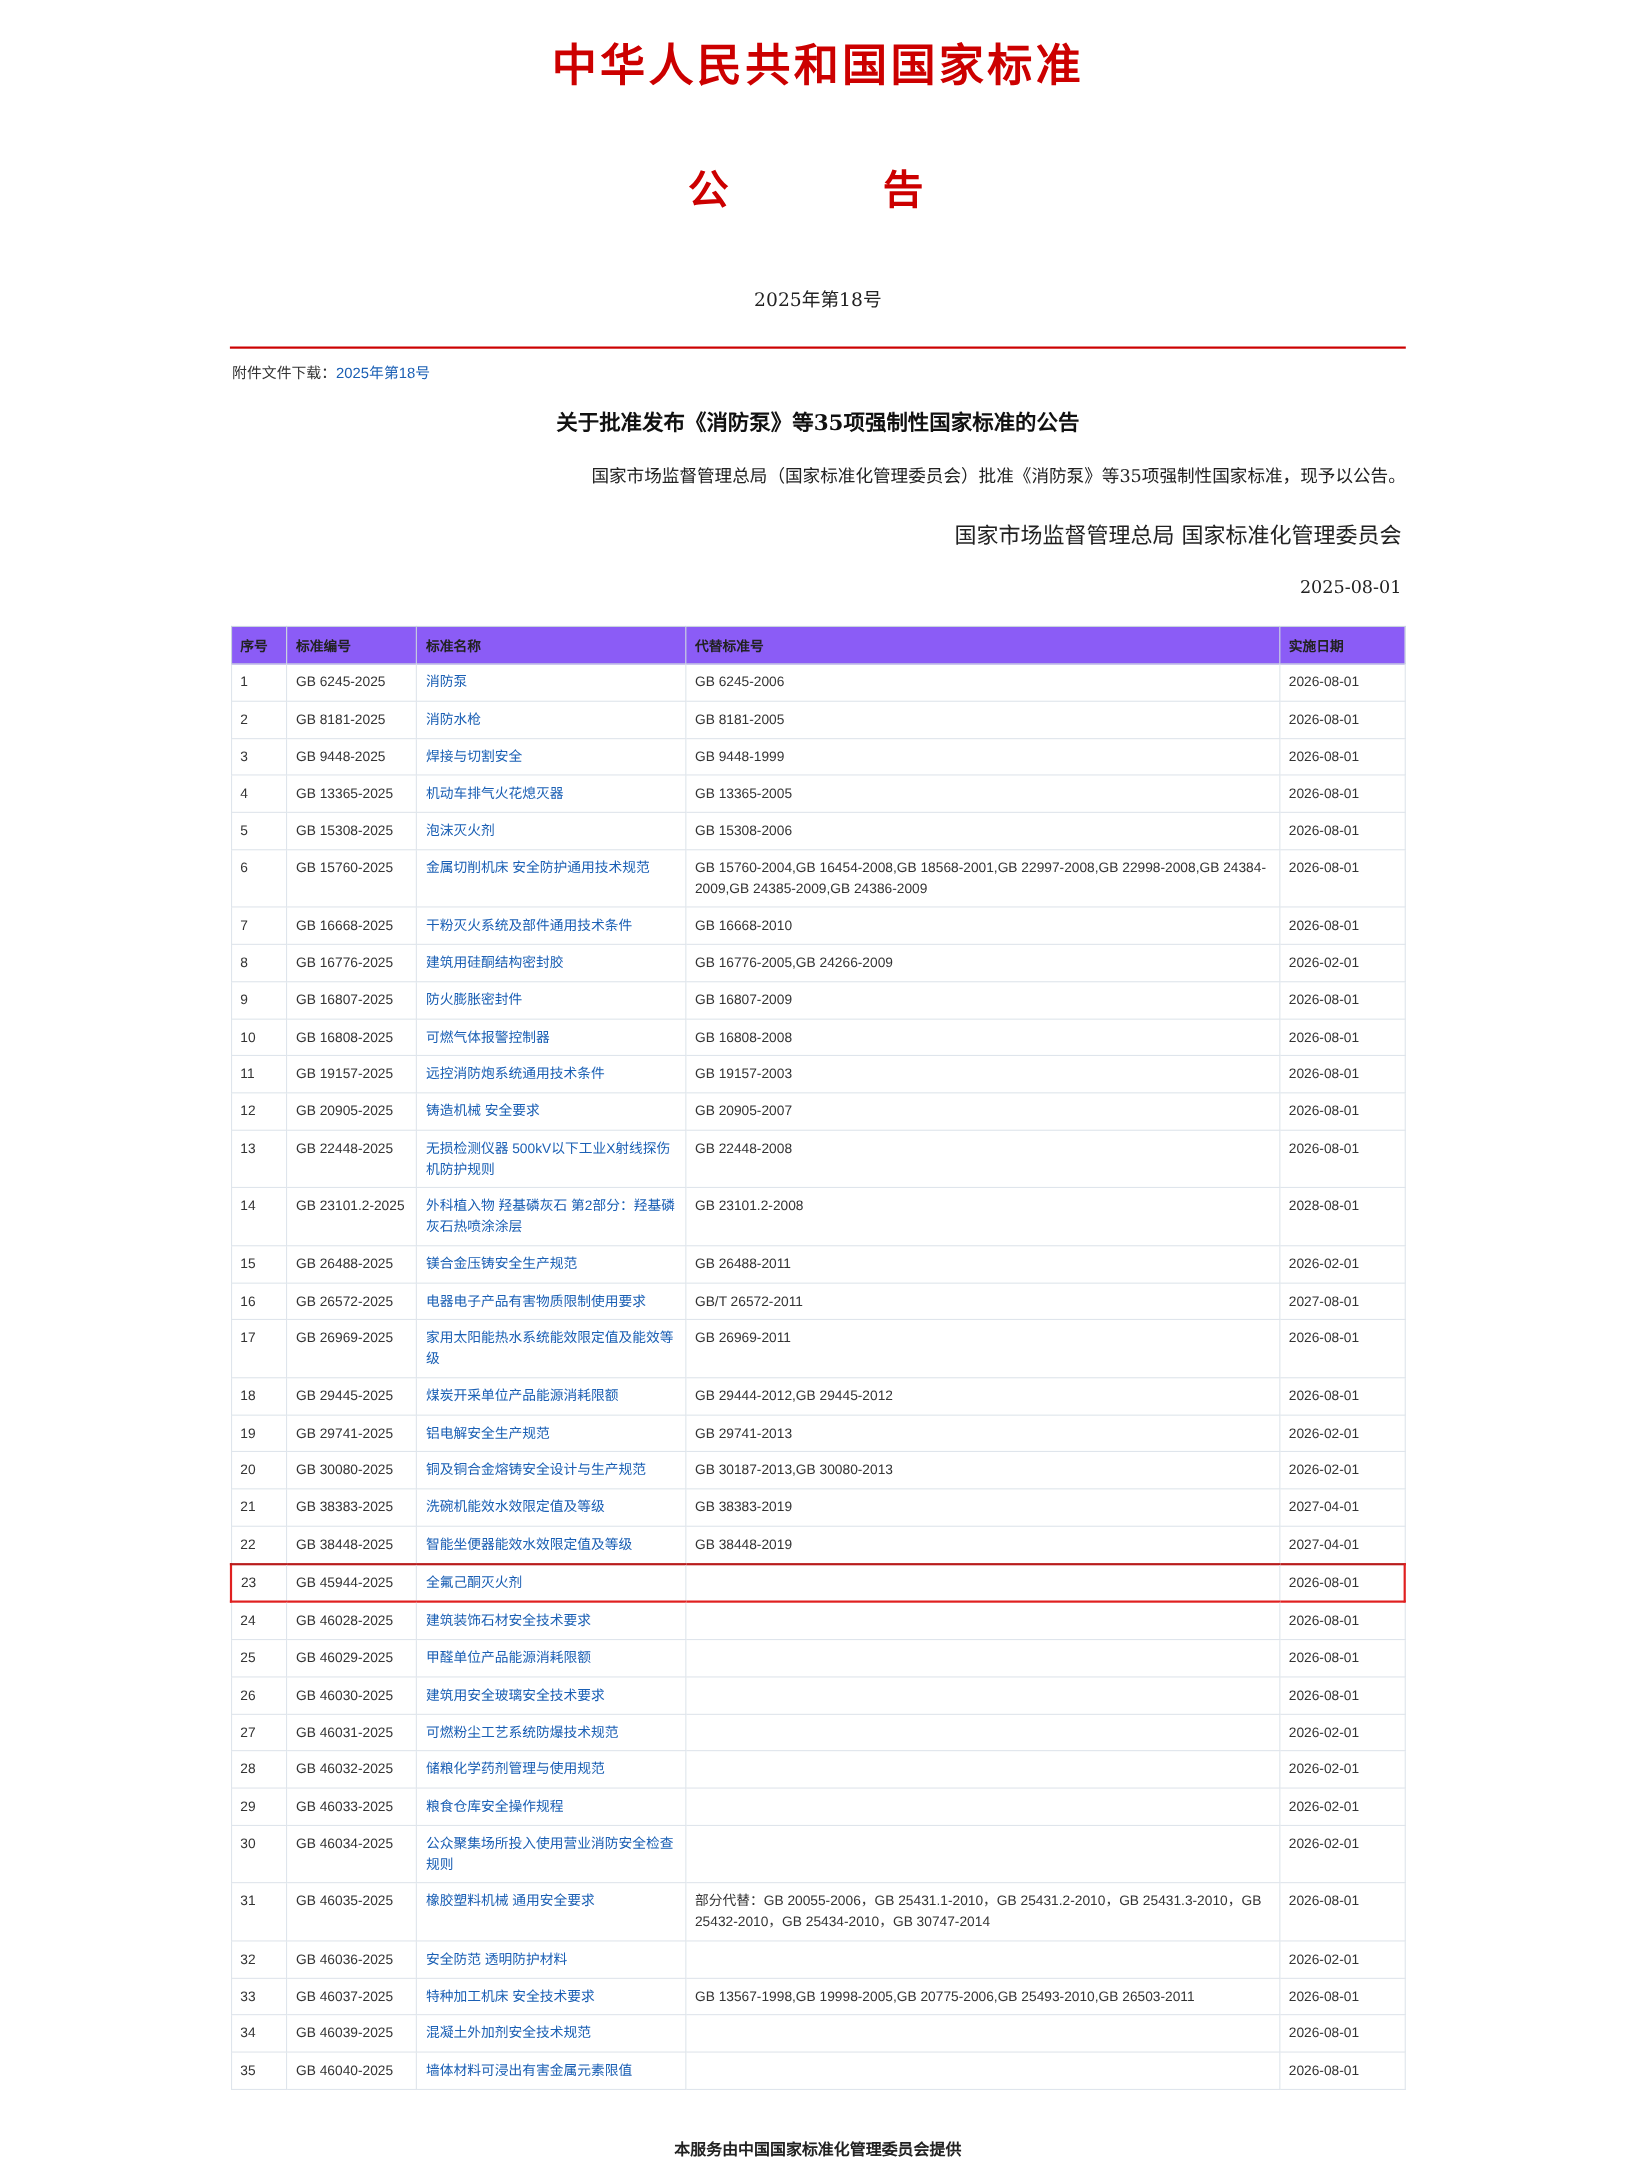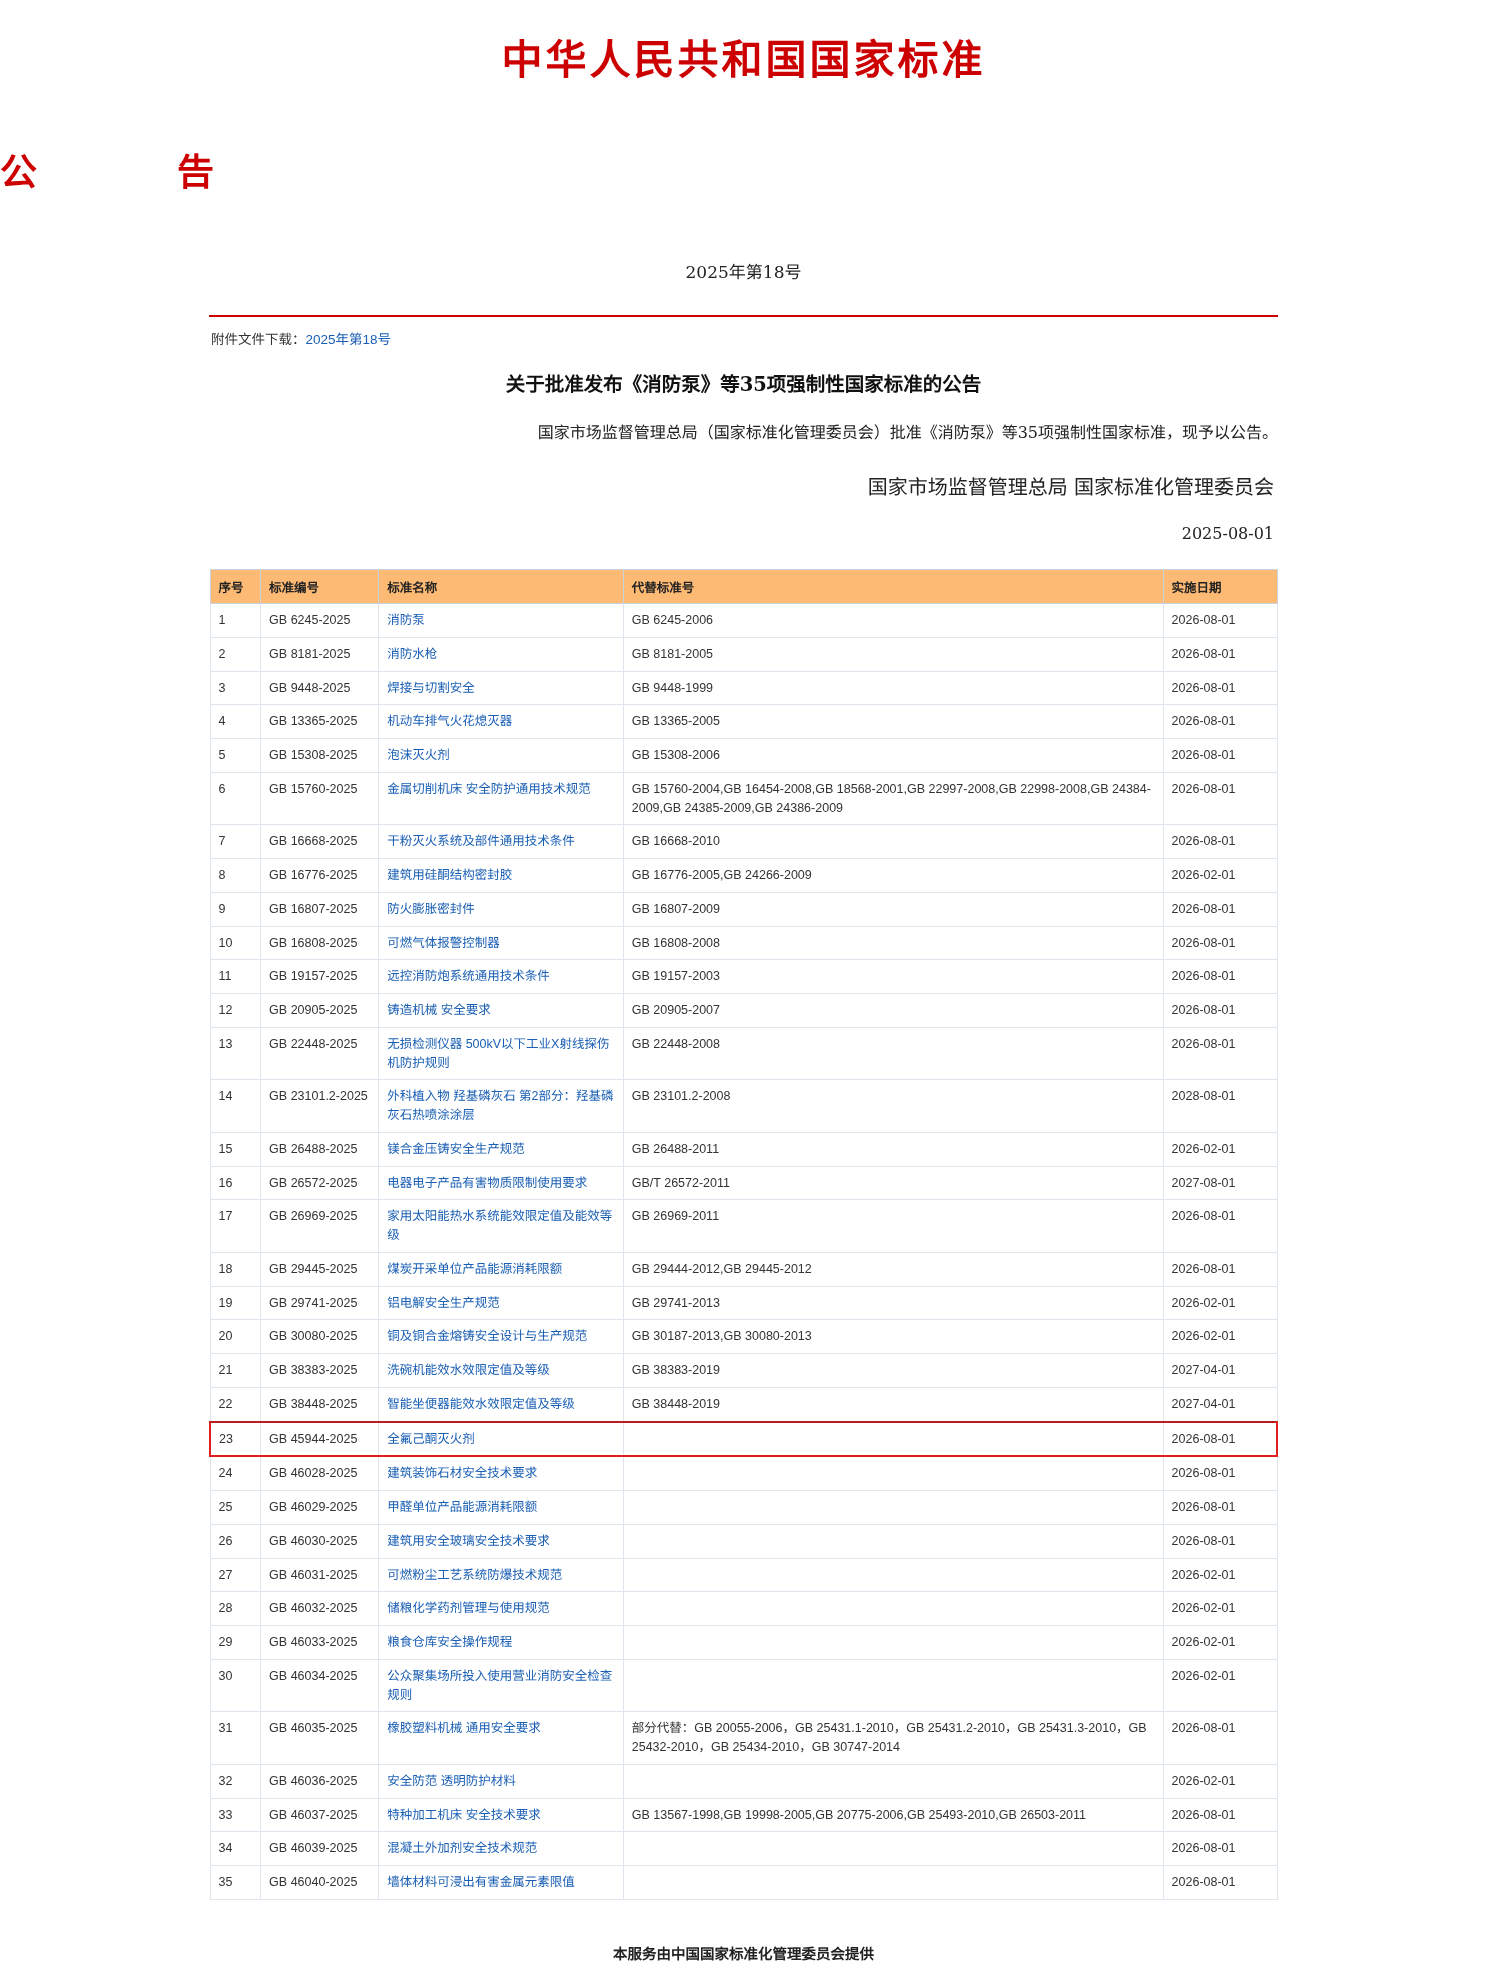--- a/index.html
+++ b/index.html
@@ -23,20 +23,21 @@
   .doc-title {
     text-align: center;
     color: #cc0000;
     font-family: "DejaVu Serif", "Liberation Serif", serif;
     font-weight: bold;
     font-size: 41px;
     letter-spacing: 3px;
     padding-top: 26px;
   }
   .doc-subtitle {
+    text-align: center;
     color: #cc0000;
     font-family: "DejaVu Serif", "Liberation Serif", serif;
     font-weight: bold;
     font-size: 37px;
     letter-spacing: 22px;
     padding-top: 56px;
   }
   .doc-number {
     text-align: center;
     font-family: "DejaVu Serif", "Liberation Serif", serif;
@@ -95,21 +96,21 @@
     padding-right: 4px;
   }
   table.std-table {
     width: 1069px;
     margin: 26px auto 0 auto;
     border-collapse: collapse;
     font-size: 12.5px;
     table-layout: fixed;
   }
   table.std-table th {
-    background: #fdba74;
+    background: #8b5cf6;
     border: 1px solid #c9d3de;
     font-weight: bold;
     color: #222;
     text-align: left;
     padding: 7px 8px;
     font-size: 12.5px;
   }
   table.std-table td {
     border: 1px solid #dfe5ec;
     padding: 7px 8px;

